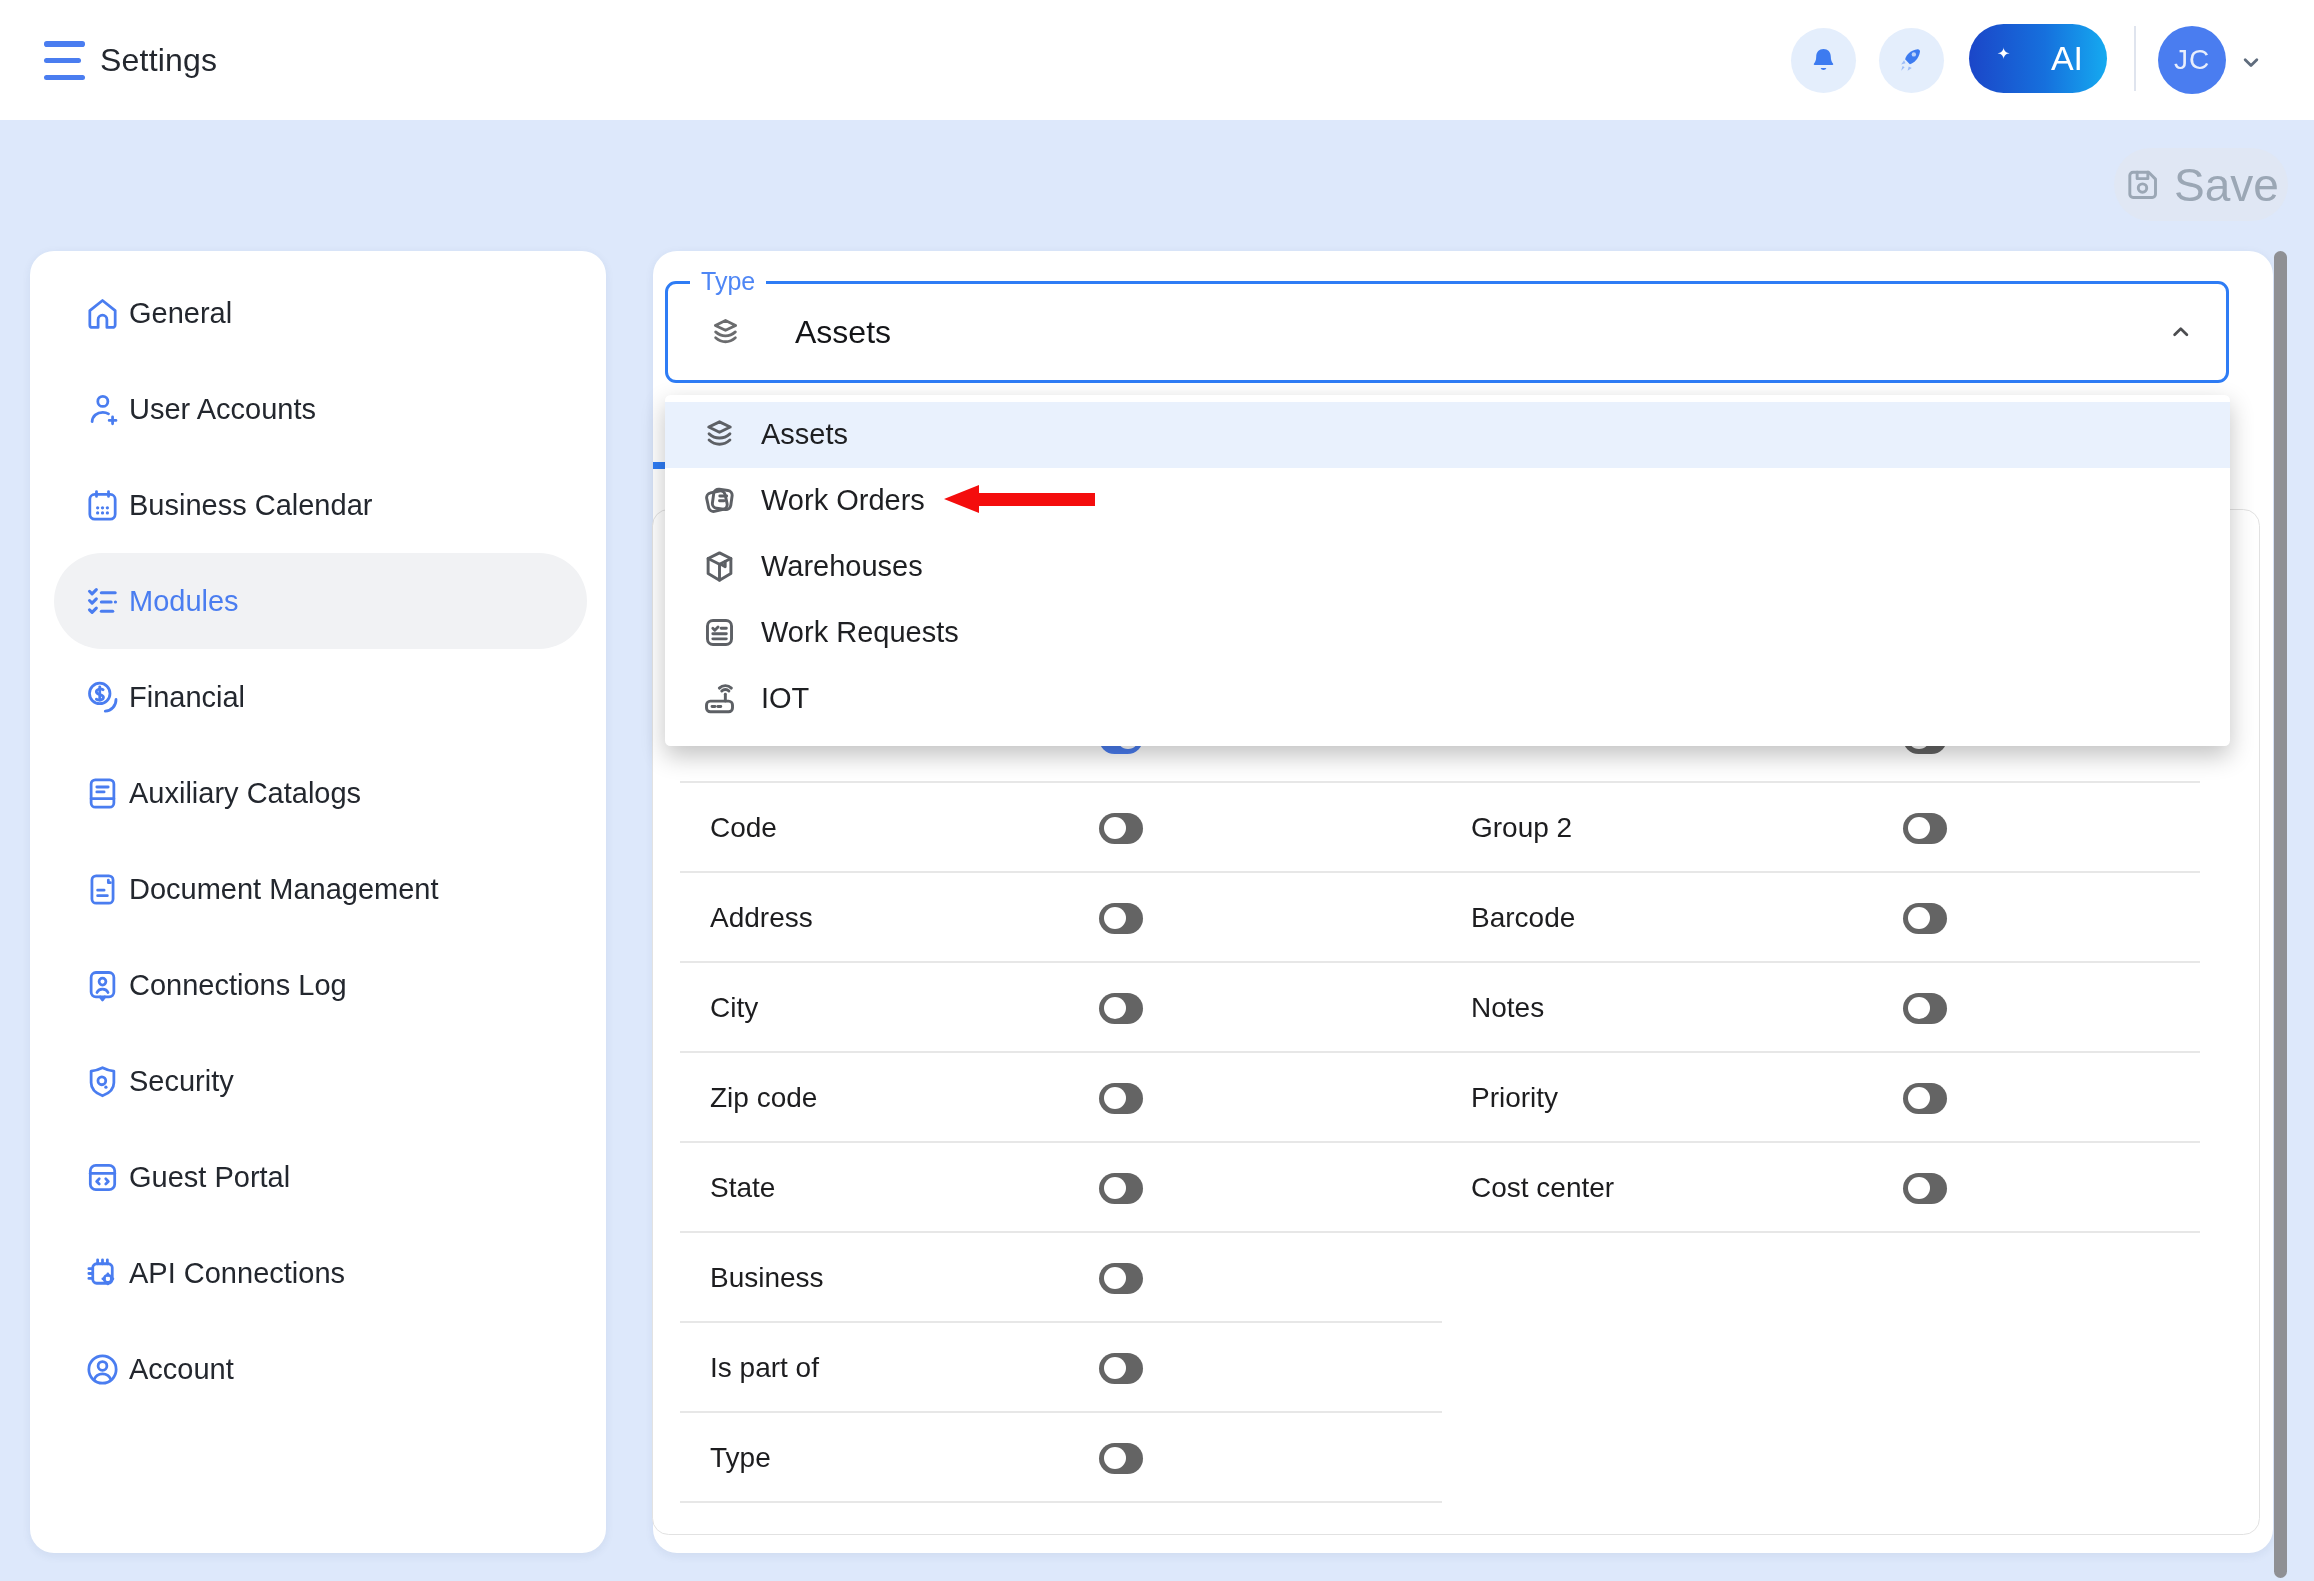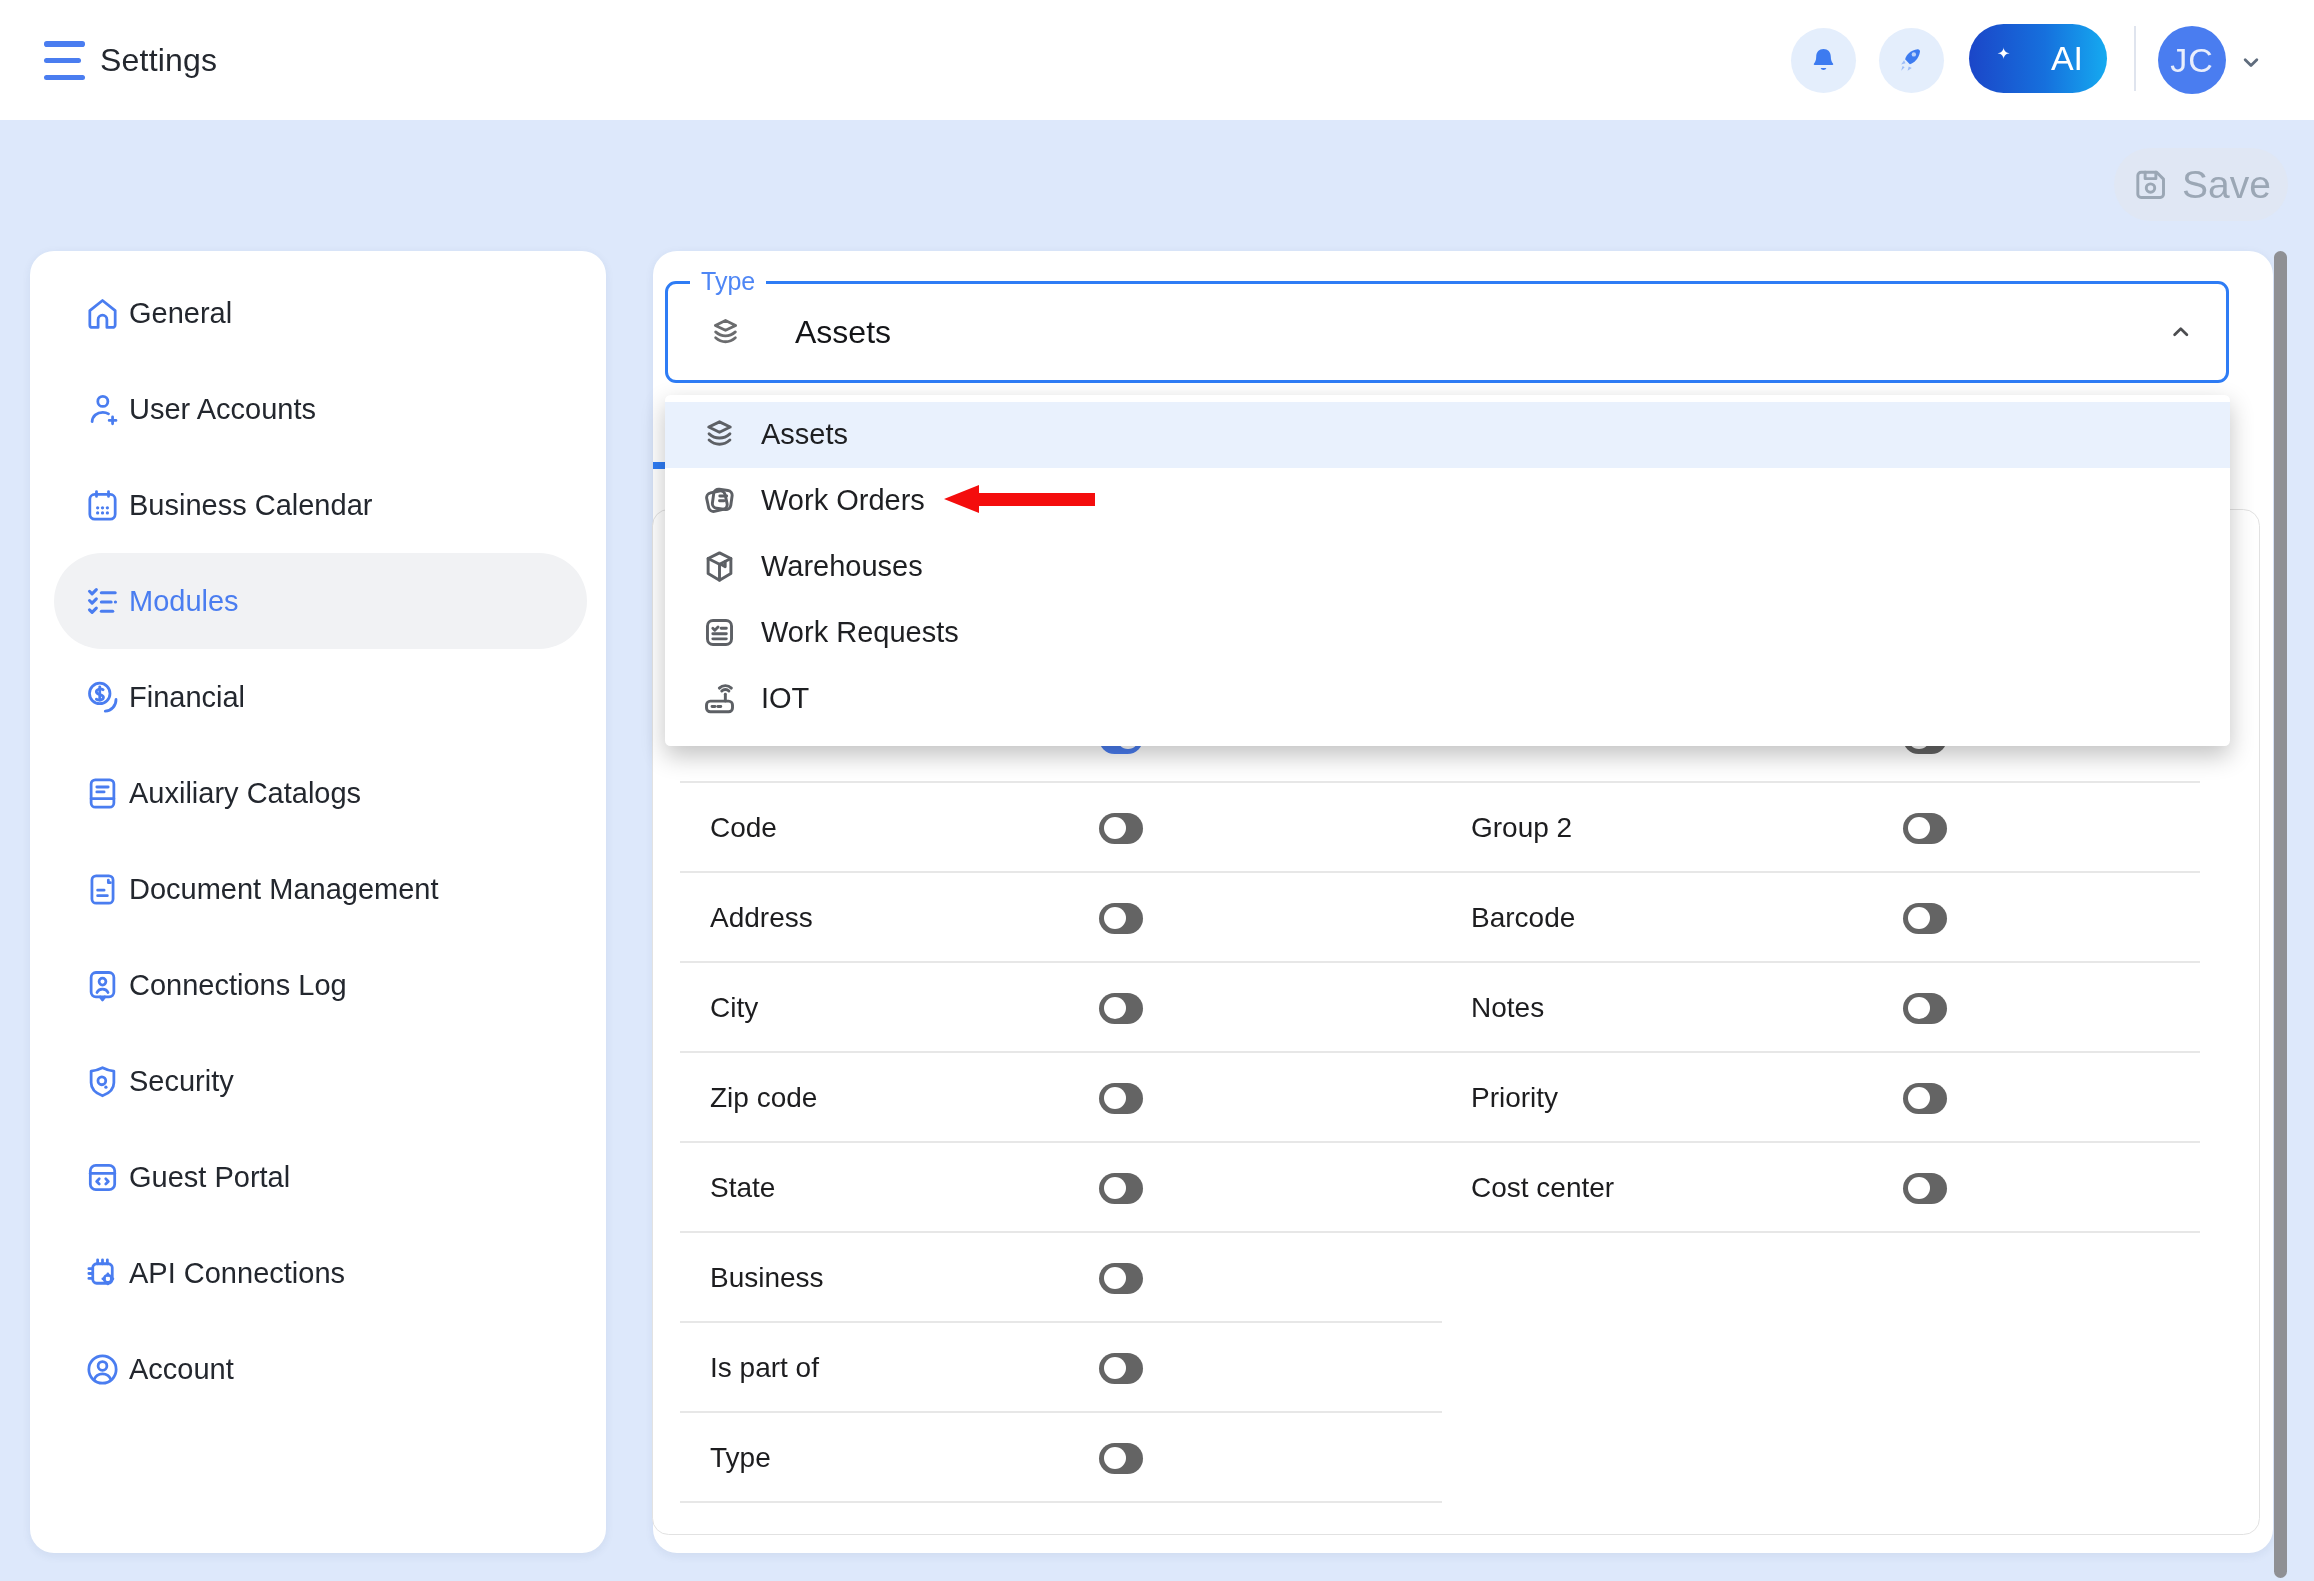--- a/index.html
+++ b/index.html
@@ -13,26 +13,26 @@
   .hamburger span { display:block; width:41px; height:5.5px; border-radius:2.8px; background:#4a7df0; }
   .hamburger span:nth-child(2){ width:37px; }
   .page-title { position:absolute; left:100px; top:0; height:120px; display:flex; align-items:center; font-size:32px; font-weight:500; color:#24282f; letter-spacing:0.2px; }
   .round-btn { position:absolute; top:28px; width:65px; height:65px; border-radius:50%; background:#e4eefc; display:flex; align-items:center; justify-content:center; cursor:pointer; }
   .round-btn.bell { left:1791px; }
   .round-btn.rocket { left:1879px; }
   .ai-pill { position:absolute; left:1969px; top:24px; width:138px; height:69px; border-radius:35px; background:linear-gradient(90deg,#1b46c8 0%,#1670dd 55%,#15aaf0 100%); display:flex; align-items:center; justify-content:flex-end; padding-right:24px; cursor:pointer; }
   .ai-pill .ai-text { color:#ffffff; font-size:34px; font-weight:400; }
   .ai-sparkle { position:absolute; left:28px; top:20px; color:#ffffff; font-size:15.7px; }
   .tb-divider { position:absolute; left:2134px; top:26px; width:1.8px; height:65px; background:#dfe4ee; }
-  .avatar { position:absolute; left:2158px; top:26px; width:68px; height:68px; border-radius:50%; background:#4a7df0; color:#e9eefc; display:flex; align-items:center; justify-content:center; font-size:34px; font-weight:500; letter-spacing:0.9px; cursor:pointer; }
+  .avatar { position:absolute; left:2158px; top:26px; width:68px; height:68px; border-radius:50%; background:#4a7df0; color:#e9eefc; display:flex; align-items:center; justify-content:center; font-size:28px; font-weight:500; letter-spacing:0.9px; cursor:pointer; }
   .avatar-chevron { position:absolute; left:2237px; top:48px; cursor:pointer; color:#5f6c7d; }
 
   
   .save-btn { position:absolute; left:2114px; top:148px; width:174px; height:73px; border-radius:37px; background:#e0e7f4; display:flex; align-items:center; justify-content:center; gap:12px; color:#9ba7b5; cursor:default; }
-  .save-btn .save-label { font-size:39px; }
+  .save-btn .save-label { font-size:46px; }
 
   
   .sidebar { position:absolute; left:29.5px; top:251px; width:576px; height:1302px; background:#ffffff; border-radius:24px; box-shadow:0 2.8px 9.2px rgba(30,52,98,.07); padding-top:14px; }
   .side-item { height:96px; margin:0 18.5px 0 24px; border-radius:48px; display:flex; align-items:center; padding-left:29.5px; gap:7px; cursor:pointer; color:#23272e; }
   .side-item .s-icon { width:39px; height:39px; color:#4a7df0; flex:0 0 39px; display:flex; align-items:center; justify-content:center; }
   .side-item .s-label { font-size:29px; }
   .side-item.active { background:#f1f2f4; color:#4a7df0; }
   .side-item svg { width:39px; height:39px; }
 
   

